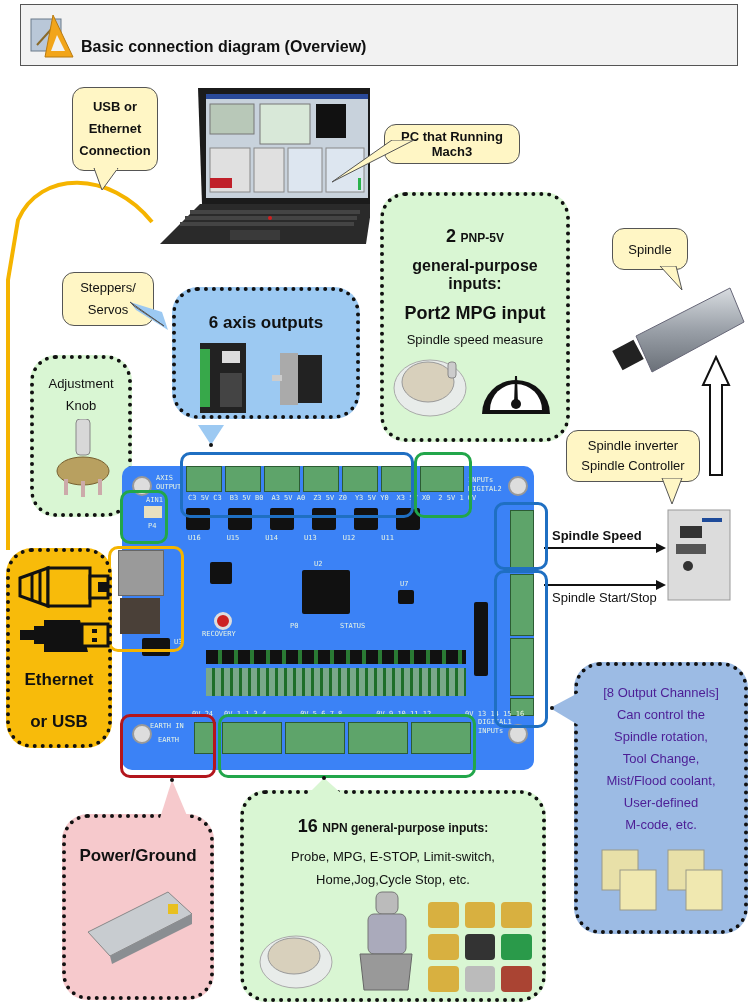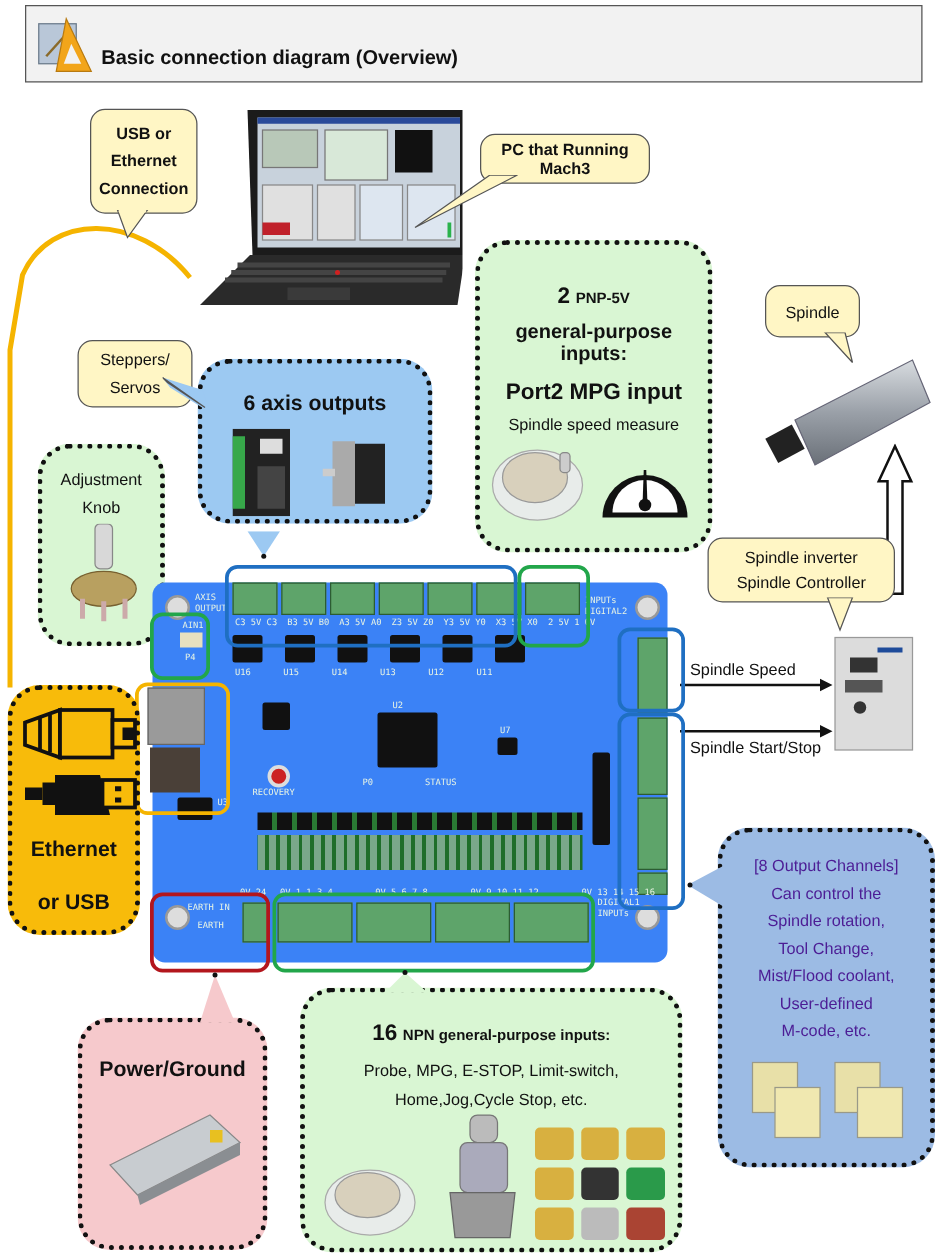--- a/index.html
+++ b/index.html
@@ -71,21 +71,21 @@
   <polygon points="60,118 232,118 226,158 20,158" fill="#2a2a2a"></polygon>
   <g fill="#444">
     <rect x="50" y="124" width="170" height="4"></rect>
       <rect x="45" y="130" width="172" height="4"></rect>
       <rect x="40" y="136" width="174" height="4"></rect>
   </g>
   <rect x="90" y="144" width="50" height="10" fill="#3a3a3a"></rect>
   <circle cx="130" cy="132" r="2" fill="#d02020"></circle>
 </svg>
 
-<div class="abs callout" style="left:384px;top:107px;width:136px;height:40px;">
+<div class="abs callout" style="left:384px;top:124px;width:136px;height:40px;">
   <b>PC that Running Mach3</b>
 </div>
 <svg class="abs" style="left:330px;top:140px;width:90px;height:50px;">
   <polygon points="62,0 84,0 2,42" fill="#fff6c5" stroke="#555"></polygon>
 </svg>
 
 <div class="abs dotbox green" style="left:380px;top:192px;width:190px;height:250px;">
   <div style="margin-top:30px;font-weight:bold;"><span style="font-size:18px;">2</span> <span style="font-size:12px;">PNP-5V</span></div>
   <div style="margin-top:10px;font-weight:bold;font-size:16px;">general-purpose inputs:</div>
   <div style="margin-top:10px;font-weight:bold;font-size:18px;">Port2 MPG input</div>
@@ -119,51 +119,51 @@
       </linearGradient>
     </defs>
   <polygon points="24,52 118,4 132,38 40,88" fill="url(#sg)" stroke="#667"></polygon>
   <rect x="4" y="60" width="24" height="22" fill="#222" transform="rotate(-28 16 71)"></rect>
 </svg>
 
 <svg class="abs" style="left:700px;top:355px;width:32px;height:122px;">
   <polygon points="16,2 29,30 22,30 22,120 10,120 10,30 3,30" fill="#fff" stroke="#111" stroke-width="2"></polygon>
 </svg>
 
-<div class="abs callout" style="left:566px;top:430px;width:150px;height:52px;line-height:20px;align-items:center;">
+<div class="abs callout" style="left:566px;top:430px;width:134px;height:52px;line-height:20px;align-items:center;">
   <span>Spindle inverter</span>
     <span>Spindle Controller</span>
 </div>
 <svg class="abs" style="left:660px;top:478px;width:30px;height:30px;">
   <polygon points="2,0 22,0 12,26" fill="#fff6c5" stroke="#555"></polygon>
 </svg>
 
 <svg class="abs" style="left:666px;top:508px;width:68px;height:94px;" viewBox="0 0 68 94">
   <rect x="2" y="2" width="62" height="90" fill="#dcdcdc" stroke="#999"></rect>
   <rect x="14" y="18" width="22" height="12" fill="#333"></rect>
   <rect x="10" y="36" width="30" height="10" fill="#555"></rect>
   <circle cx="22" cy="58" r="5" fill="#333"></circle>
   <rect x="36" y="10" width="20" height="4" fill="#1e4b9a"></rect>
 </svg>
 
-<div class="abs arrowlabel" style="left:552px;top:528px;">Spindle Speed</div>
+<div class="abs arrowlabel" style="left:552px;top:528px;font-weight:bold;">Spindle Speed</div>
 <div class="abs arrowlabel" style="left:552px;top:590px;">Spindle Start/Stop</div>
 <svg class="abs" style="left:544px;top:540px;width:124px;height:60px;">
   <line x1="0" y1="8" x2="112" y2="8" stroke="#111" stroke-width="2"></line>
   <polygon points="112,3 122,8 112,13" fill="#111"></polygon>
   <line x1="0" y1="45" x2="112" y2="45" stroke="#111" stroke-width="2"></line>
   <polygon points="112,40 122,45 112,50" fill="#111"></polygon>
 </svg>
 
 <div class="abs callout" style="left:62px;top:272px;width:92px;height:54px;line-height:22px;">
   <span>Steppers/</span>
     <span>Servos</span>
 </div>
 
-<div class="abs dotbox blue" style="left:158px;top:287px;width:188px;height:132px;">
+<div class="abs dotbox blue" style="left:172px;top:287px;width:188px;height:132px;">
   <div style="margin-top:22px;font-weight:bold;font-size:17px;">6 axis outputs</div>
   <svg style="position:absolute;left:24px;top:52px;width:46px;height:70px;" viewBox="0 0 46 70">
     <rect x="0" y="0" width="46" height="70" fill="#222"></rect>
     <rect x="0" y="6" width="10" height="58" fill="#37a84a"></rect>
     <rect x="22" y="8" width="18" height="12" fill="#ddd"></rect>
     <rect x="20" y="30" width="22" height="34" fill="#444"></rect>
   </svg>
   <svg style="position:absolute;left:96px;top:60px;width:52px;height:56px;" viewBox="0 0 52 56">
     <rect x="12" y="4" width="38" height="48" fill="#222"></rect>
     <rect x="8" y="2" width="18" height="52" fill="#aaa"></rect>

